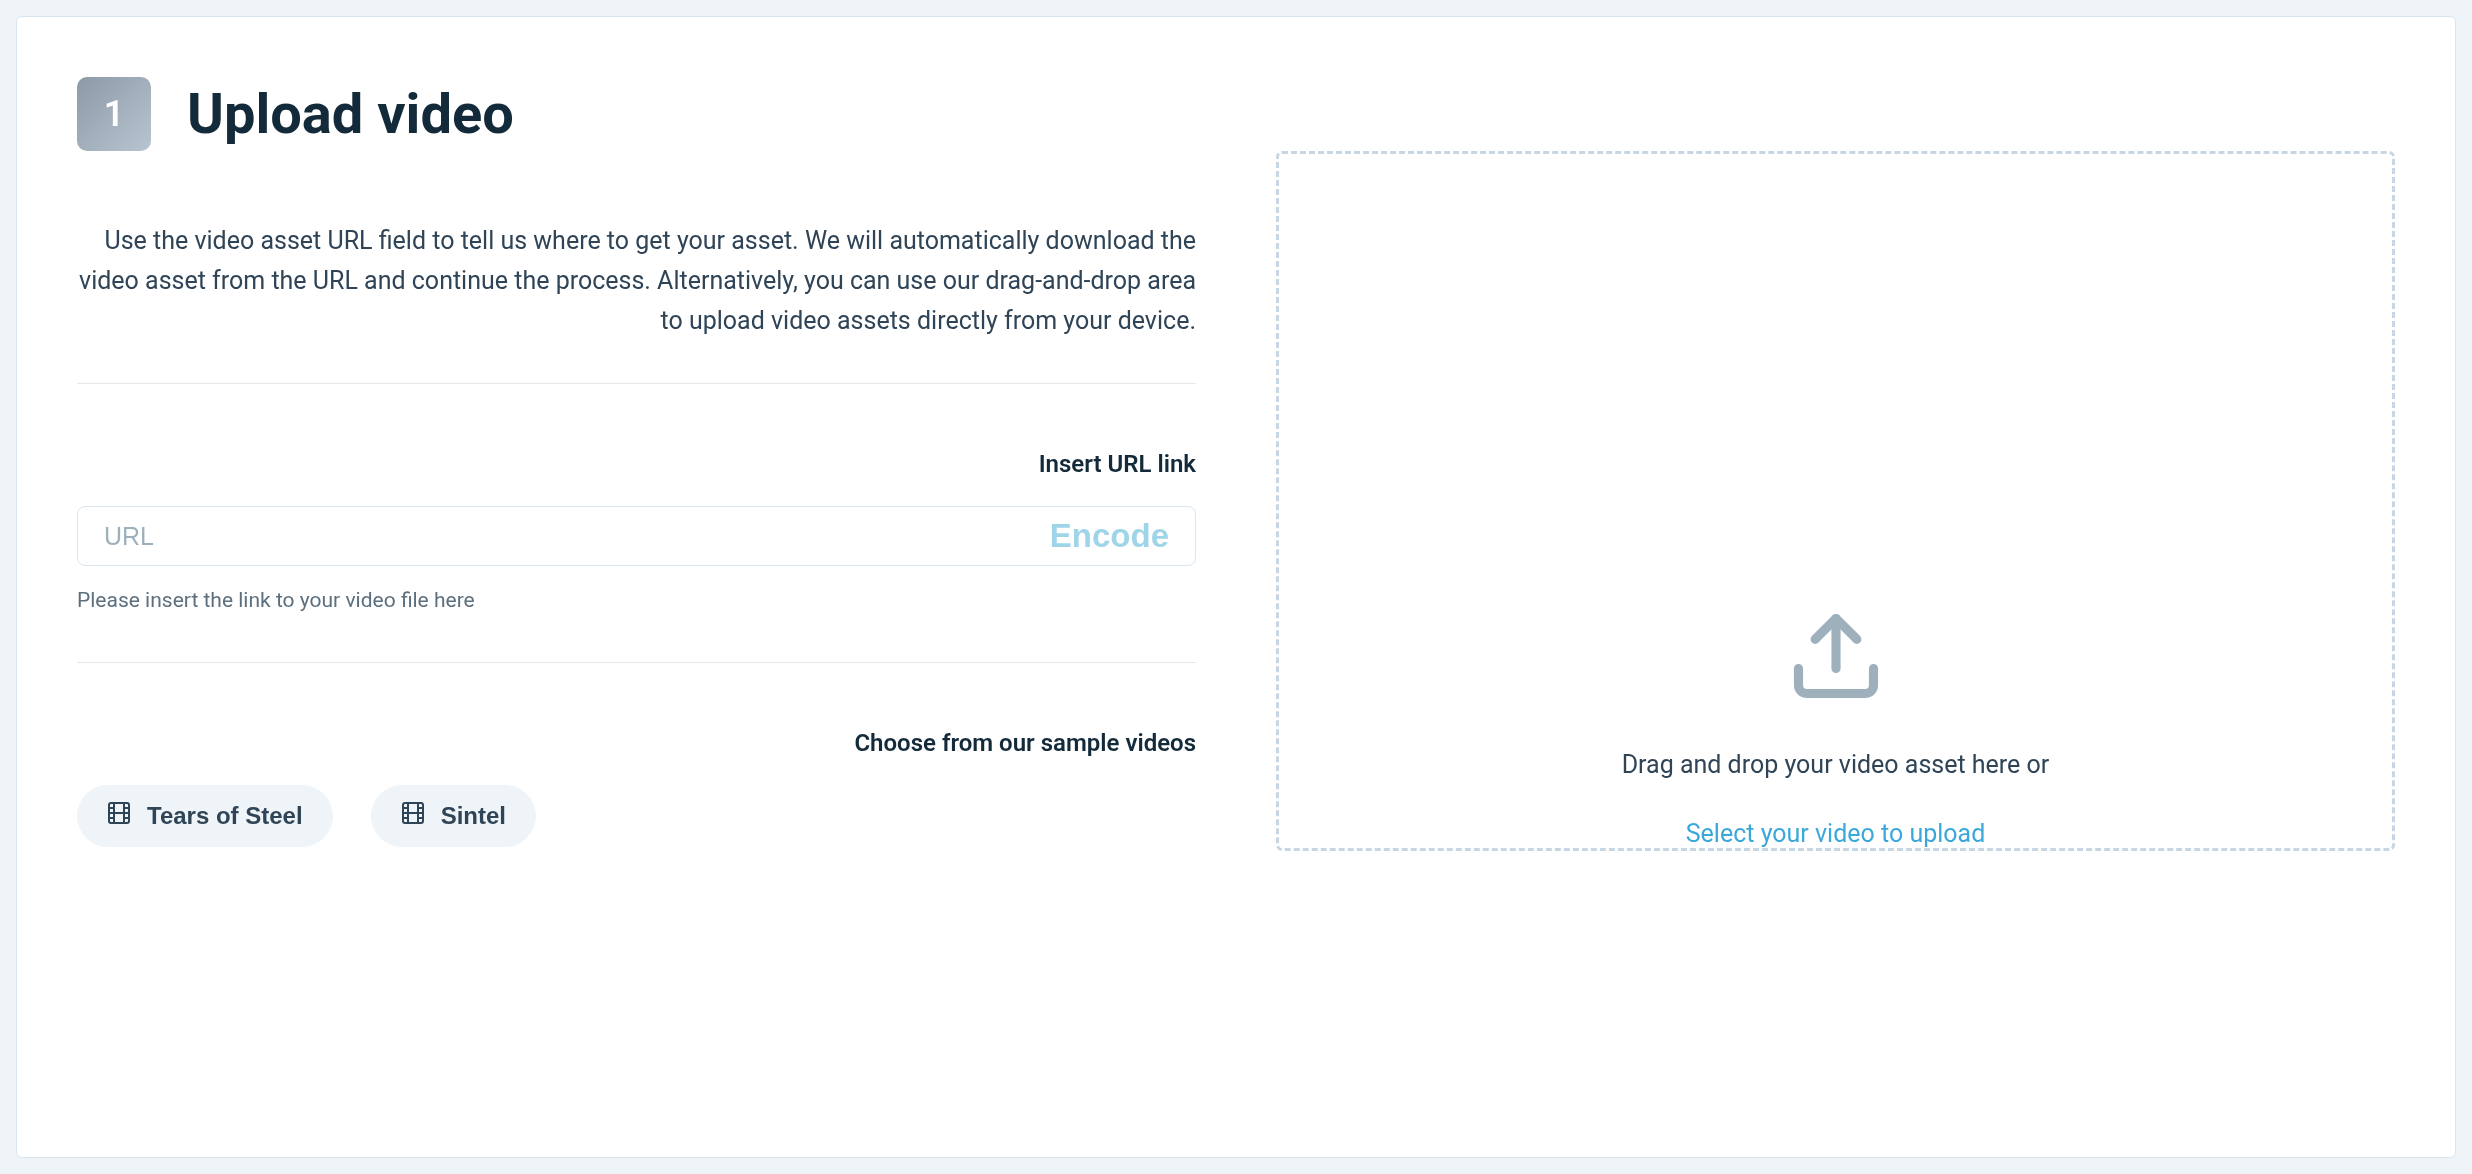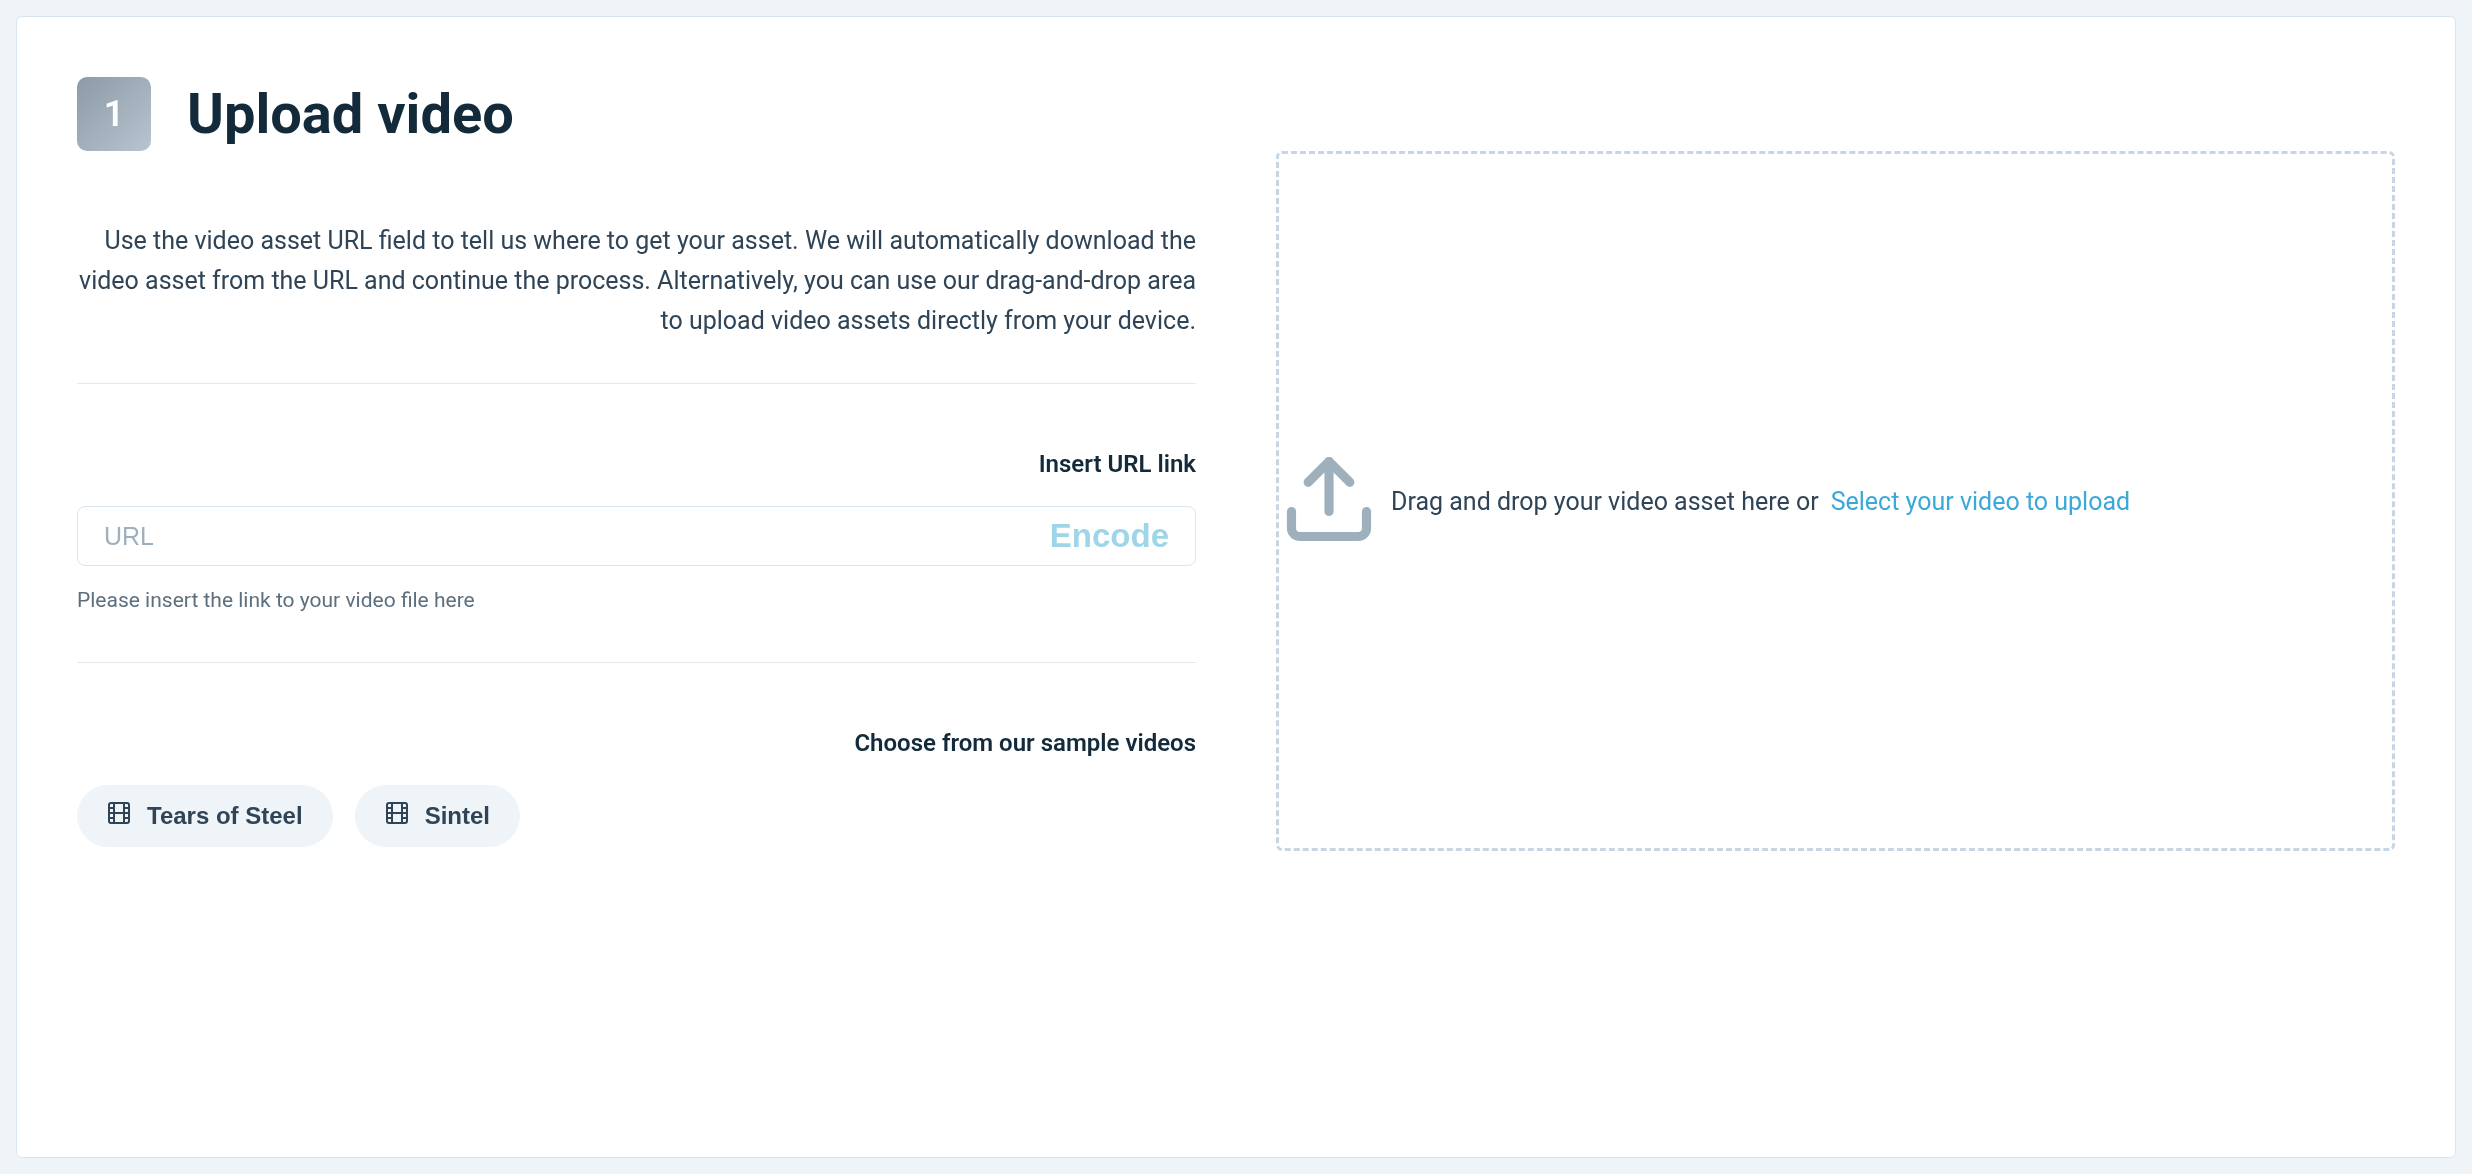--- a/index.html
+++ b/index.html
@@ -103,21 +103,21 @@
       cursor: pointer;
     }
     .hint {
       font-size: 21px;
       color: #5c6f7e;
       margin-top: 22px;
       margin-bottom: 50px;
     }
     .chips-row {
       display: flex;
-      gap: 22px;
+      gap: 38px;
       margin-top: 12px;
     }
     .chip {
       display: inline-flex;
       align-items: center;
       gap: 16px;
       background: #eef4f8;
       border: none;
       border-radius: 999px;
       padding: 16px 30px;
@@ -129,24 +129,24 @@
     .chip svg {
       width: 24px;
       height: 24px;
     }
     .dropzone {
       border: 3px dashed #c7d6e2;
       border-radius: 6px;
       height: 700px;
       margin-top: 74px;
       display: flex;
-      flex-direction: row;
-      align-items: center;
-      justify-content: flex-start;
-      gap: 12px;
+      flex-direction: column;
+      align-items: center;
+      justify-content: flex-end;
+      gap: 40px;
     }
     .upload-icon svg {
       width: 100px;
       height: 100px;
     }
     .drop-text {
       font-size: 25px;
       color: #2f4456;
     }
     .select-link {

